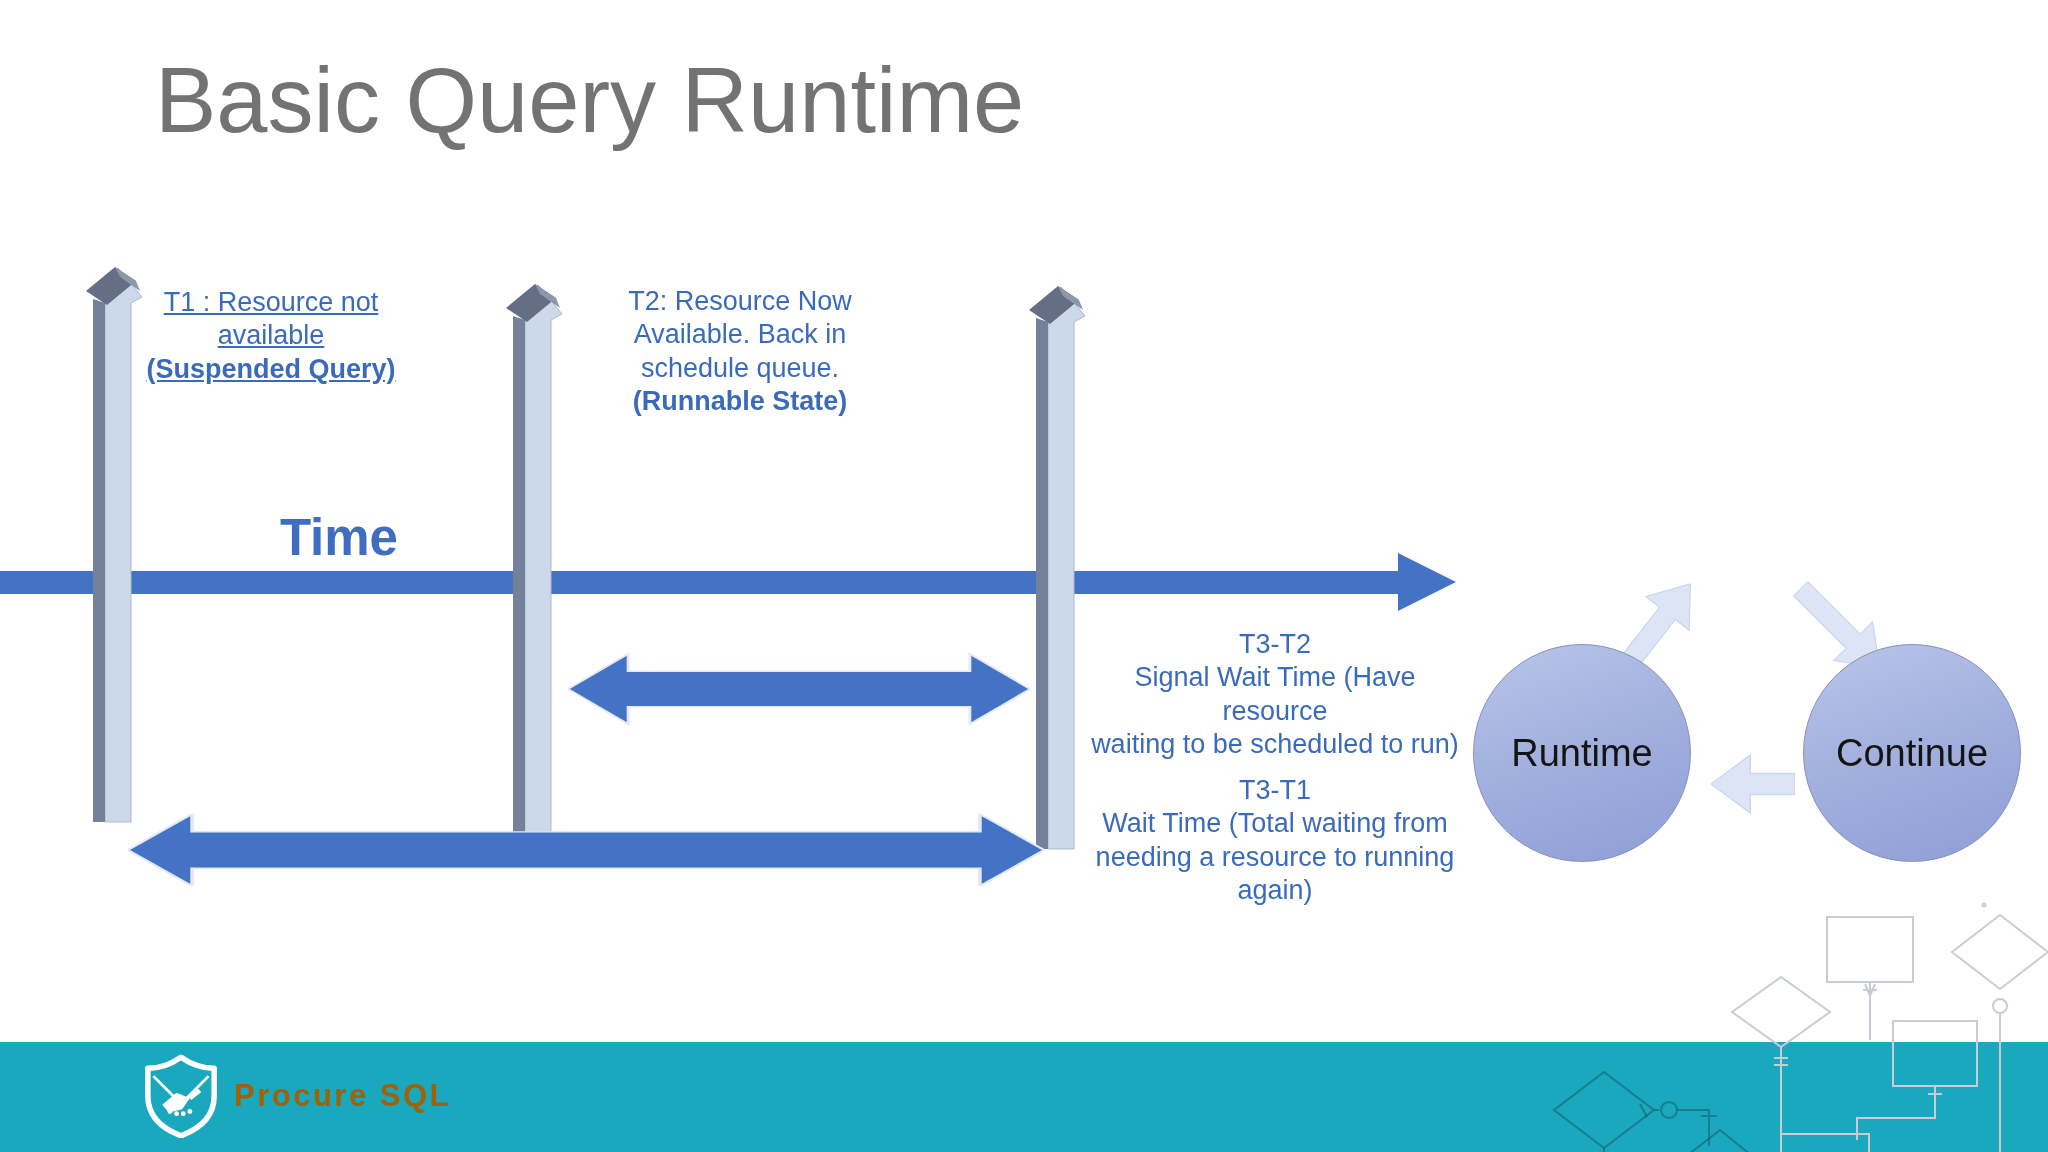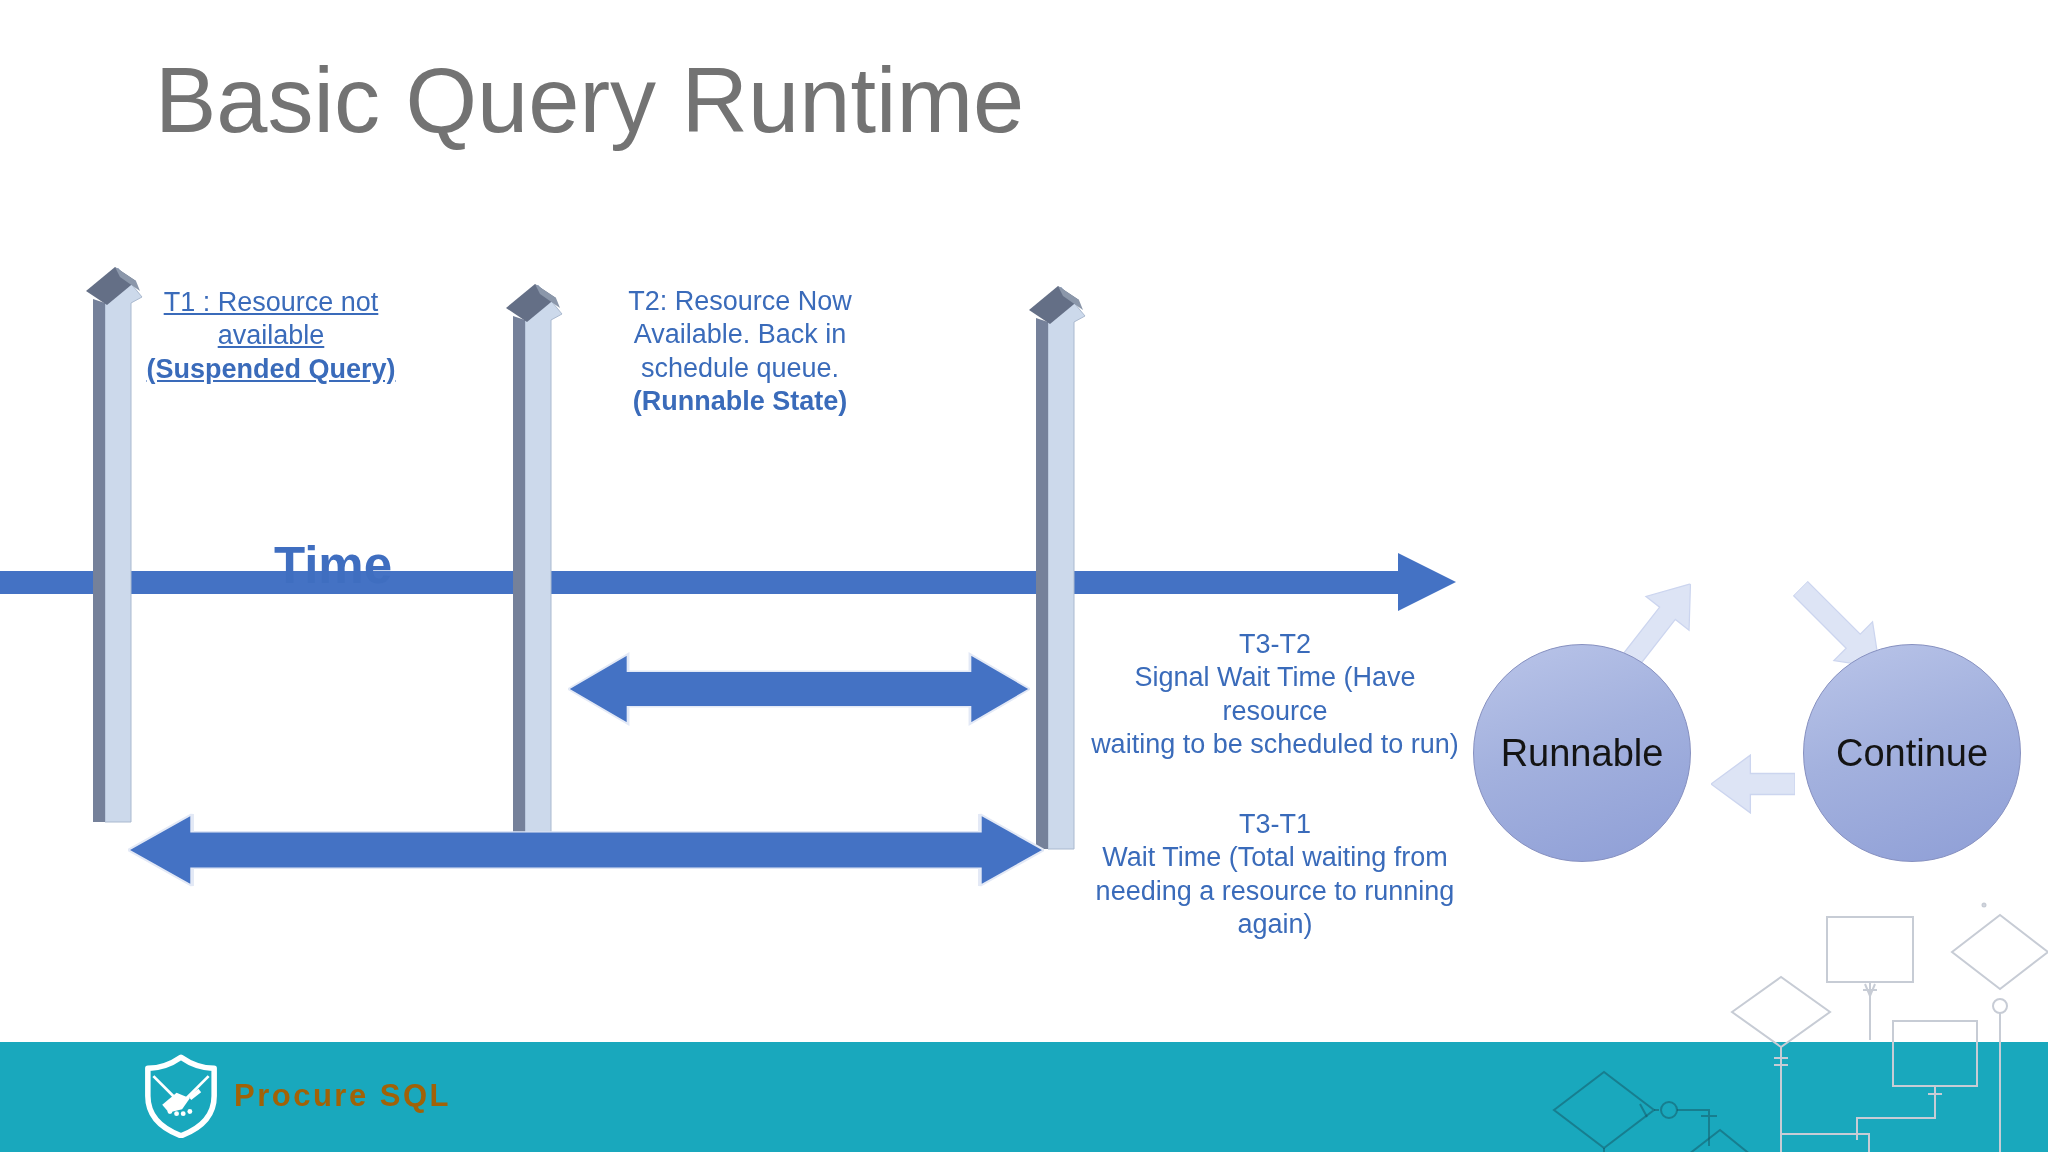--- a/index.html
+++ b/index.html
@@ -8,21 +8,21 @@
     font-family:"Liberation Sans",sans-serif;
   }
   .abs{position:absolute;}
   .slide-title{
     left:155px;top:48px;font-size:92px;line-height:1.15;color:#737373;
     letter-spacing:0px;font-weight:500;
   }
   .blue-text{color:#3a6bba;font-size:27px;line-height:1.24;text-align:center;}
   .blue-text b{font-weight:bold;}
   .pre{white-space:pre-line;}
-  .time-label{left:268px;top:536px;width:130px;font-size:51px;font-weight:bold;color:#3f6ec0;text-align:center;}
+  .time-label{left:268px;top:508px;width:130px;font-size:51px;font-weight:bold;color:#3f6ec0;text-align:right;}
   .tl-bar{left:0;top:571px;width:1400px;height:23px;background:#4472c4;}
   .tl-head{
     left:1398px;top:553px;width:0;height:0;
     border-top:29px solid transparent;border-bottom:29px solid transparent;border-left:58px solid #4472c4;
   }
   .circle{
     border-radius:50%;
     background:linear-gradient(160deg,#bac5e9 0%,#a3b1de 45%,#8e9ed6 100%);
     border:1.5px solid #8690c0;
     display:flex;align-items:center;justify-content:center;
@@ -80,39 +80,39 @@
   </svg>
   <svg class="abs" style="left:128px;top:810px;" width="916" height="80" viewBox="0 0 100 30" preserveAspectRatio="none">
     <polygon points="0,15 7,1.5 7,8.2 93,8.2 93,1.5 100,15 93,28.5 93,21.8 7,21.8 7,28.5" fill="#4472c4" stroke="#e3e9f6" stroke-width="0.4"></polygon>
   </svg>
 
   <div class="abs blue-text" style="left:1086px;top:628px;width:378px;">
     <div>T3-T2</div>
     <div class="pre">Signal Wait Time (Have resource
 waiting to be scheduled to run)</div>
   </div>
-  <div class="abs blue-text" style="left:1086px;top:808px;width:378px;">
+  <div class="abs blue-text" style="left:1086px;top:774px;width:378px;">
     <div>T3-T1</div>
     <div class="pre">Wait Time (Total waiting from
 needing a resource to running
 again)</div>
   </div>
 
   <svg class="abs" style="left:1612px;top:572px;transform:rotate(38deg);" width="88" height="112" viewBox="0 0 60 90">
     <polygon points="22,90 22,30 8,30 30,0 52,30 38,30 38,90" fill="#dde4f5" stroke="#ccd5ef" stroke-width="1"></polygon>
   </svg>
   <svg class="abs" style="left:1796px;top:572px;transform:rotate(135deg);" width="88" height="112" viewBox="0 0 60 90">
     <polygon points="22,90 22,30 8,30 30,0 52,30 38,30 38,90" fill="#dde4f5" stroke="#ccd5ef" stroke-width="1"></polygon>
   </svg>
   <svg class="abs" style="left:1712px;top:742px;transform:rotate(-90deg);" width="82" height="84" viewBox="0 0 60 64">
     <polygon points="22,64 22,30 8,30 30,0 52,30 38,30 38,64" fill="#dde4f5" stroke="#ccd5ef" stroke-width="1"></polygon>
   </svg>
 
   <div class="abs circle c-runnable">
-    <span>Runnable</span>
+    <span>Runtime</span>
   </div>
   <div class="abs circle c-suspended">
     <span>Continue</span>
   </div>
 
   <div class="abs footer-bar"></div>
 
   <svg class="abs" style="left:1495px;top:878px;" width="553" height="274" viewBox="0 0 553 274">
     <g fill="none" stroke="#c7ccd5" stroke-width="2">
       <rect x="332" y="39" width="86" height="65"></rect>

